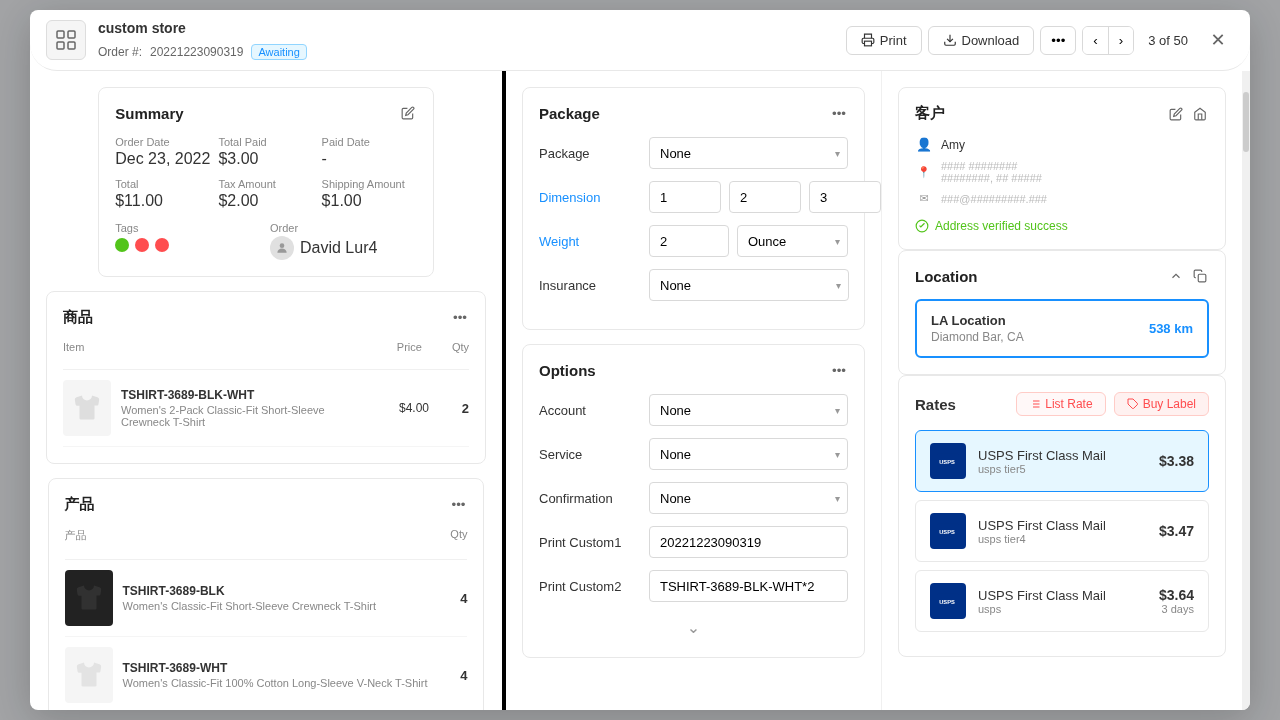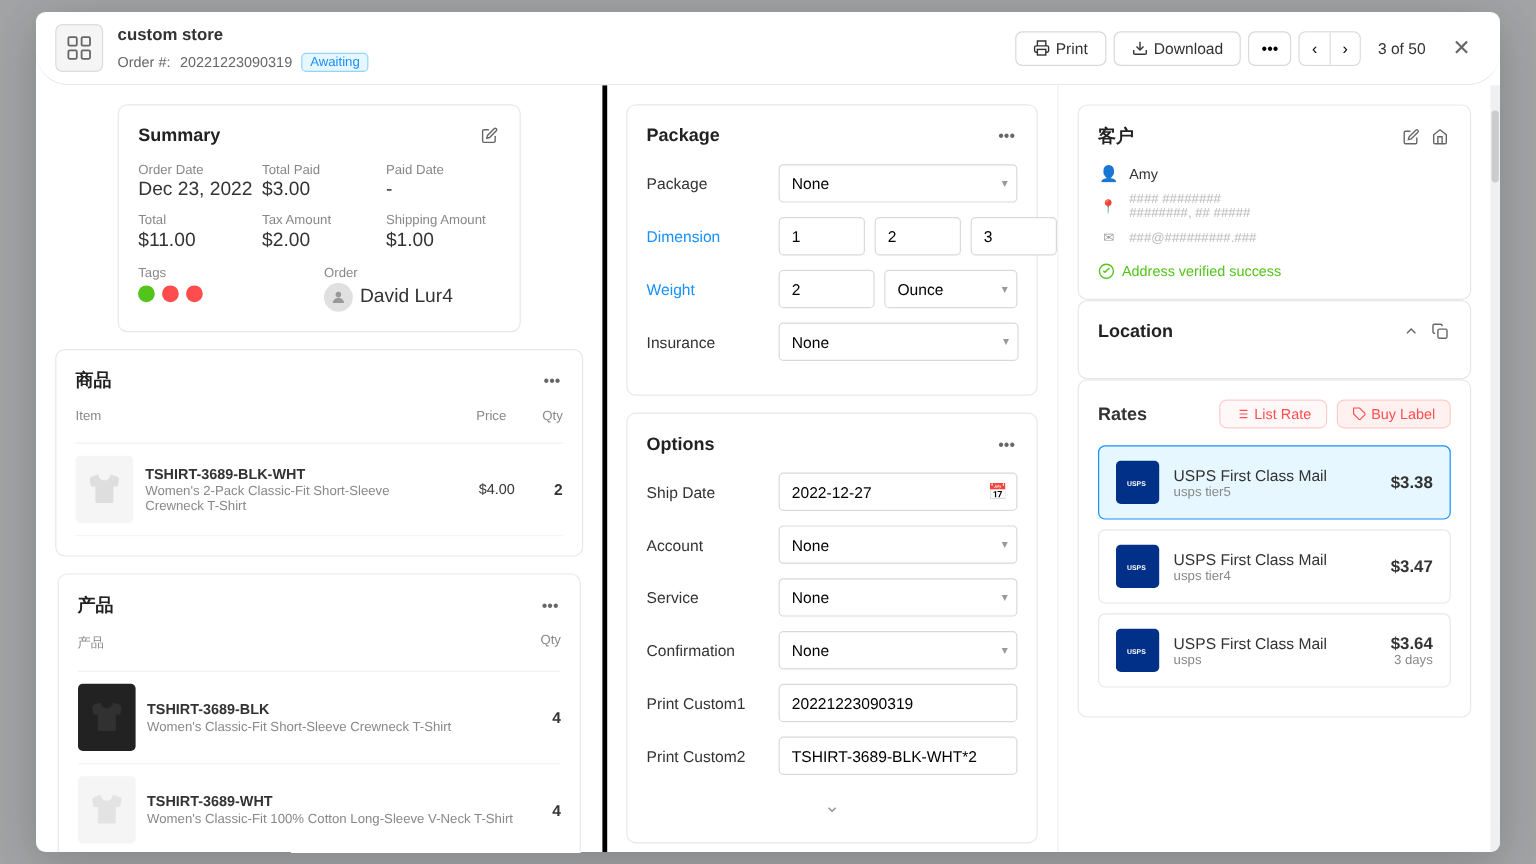--- a/index.html
+++ b/index.html
@@ -344,27 +344,20 @@
         </div>
 
         <div class="card">
           <div class="card-header">
             <span class="card-title">Options</span>
             <button class="icon-btn">
               <span>•••</span>
             </button>
           </div>
           <div class="form-row">
-            <span class="form-label">Ship Date</span>
-            <div class="form-control date-wrap">
-              <input class="input" type="text" value="2022-12-27" style="padding-right: 30px;">
-              <span class="cal-icon">📅</span>
-            </div>
-          </div>
-          <div class="form-row">
             <span class="form-label">Account</span>
             <div class="form-control select-wrap">
               <select class="input">
                 <option>None</option>
               </select>
             </div>
           </div>
           <div class="form-row">
             <span class="form-label">Service</span>
             <div class="form-control select-wrap">
@@ -452,20 +445,27 @@
                     <polyline points="18 15 12 9 6 15"></polyline>
                   </svg>
               </button>
               <button class="icon-btn">
                 <svg width="14" height="14" viewBox="0 0 24 24" fill="none" stroke="currentColor" stroke-width="2">
                     <rect x="9" y="9" width="13" height="13" rx="2"></rect>
                     <path d="M5 15H4a2 2 0 0 1-2-2V4a2 2 0 0 1 2-2h9a2 2 0 0 1 2 2v1"></path>
                   </svg>
               </button>
             </div>
+          </div>
+          <div class="location-card">
+            <div class="location-info">
+              <div class="name">LA Location</div>
+              <div class="sub">Diamond Bar, CA</div>
+            </div>
+            <span class="distance">538 km</span>
           </div>
         </div>
 
         <div class="card">
           <div class="card-header rates-header">
             <span class="rates-title">Rates</span>
             <div class="rates-actions">
               <button class="btn-list-rate">
                 <svg width="12" height="12" viewBox="0 0 24 24" fill="none" stroke="currentColor" stroke-width="2">
                     <line x1="8" y1="6" x2="21" y2="6"></line>

